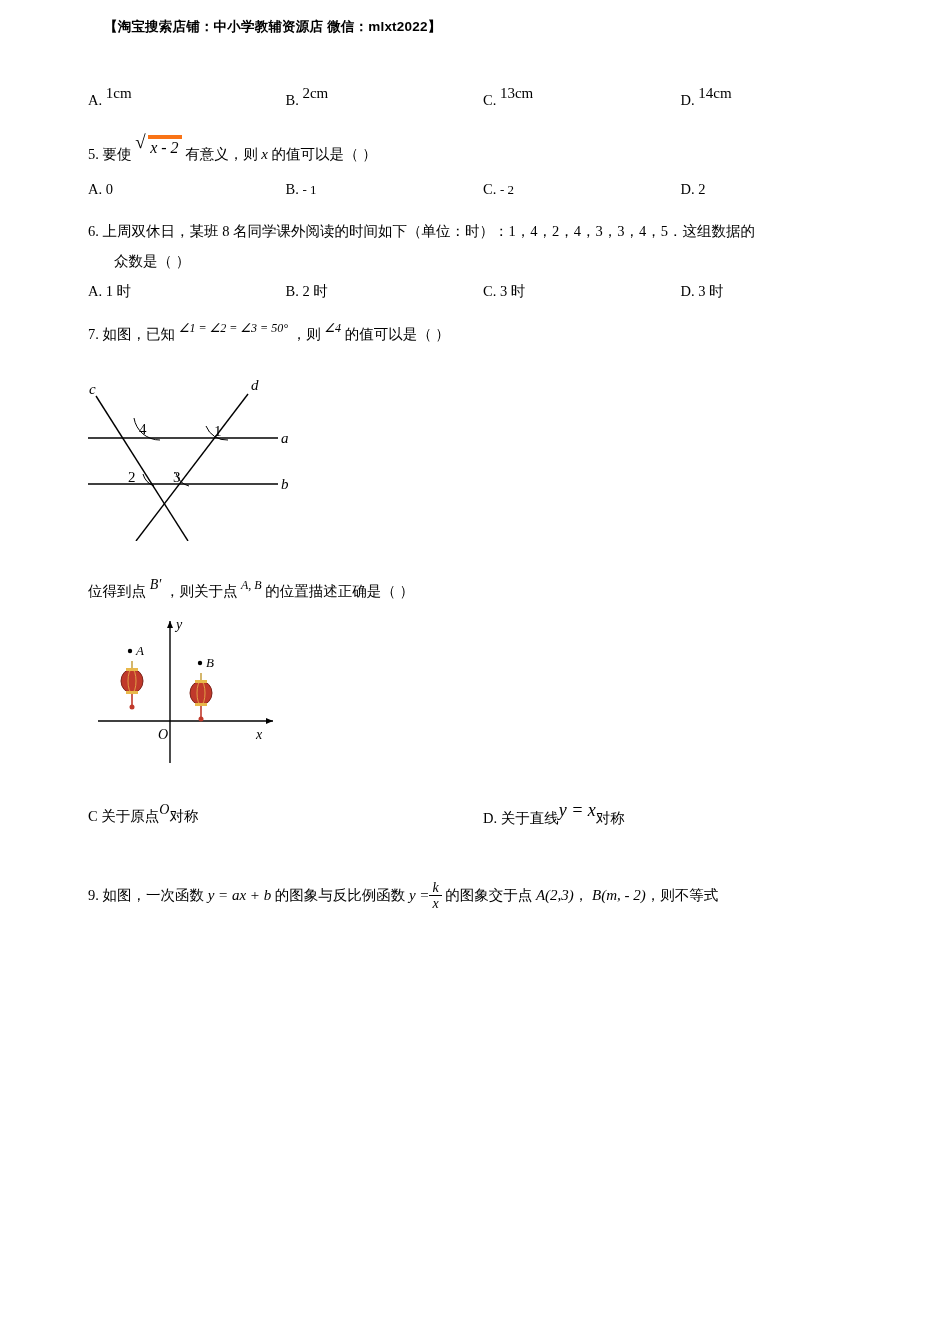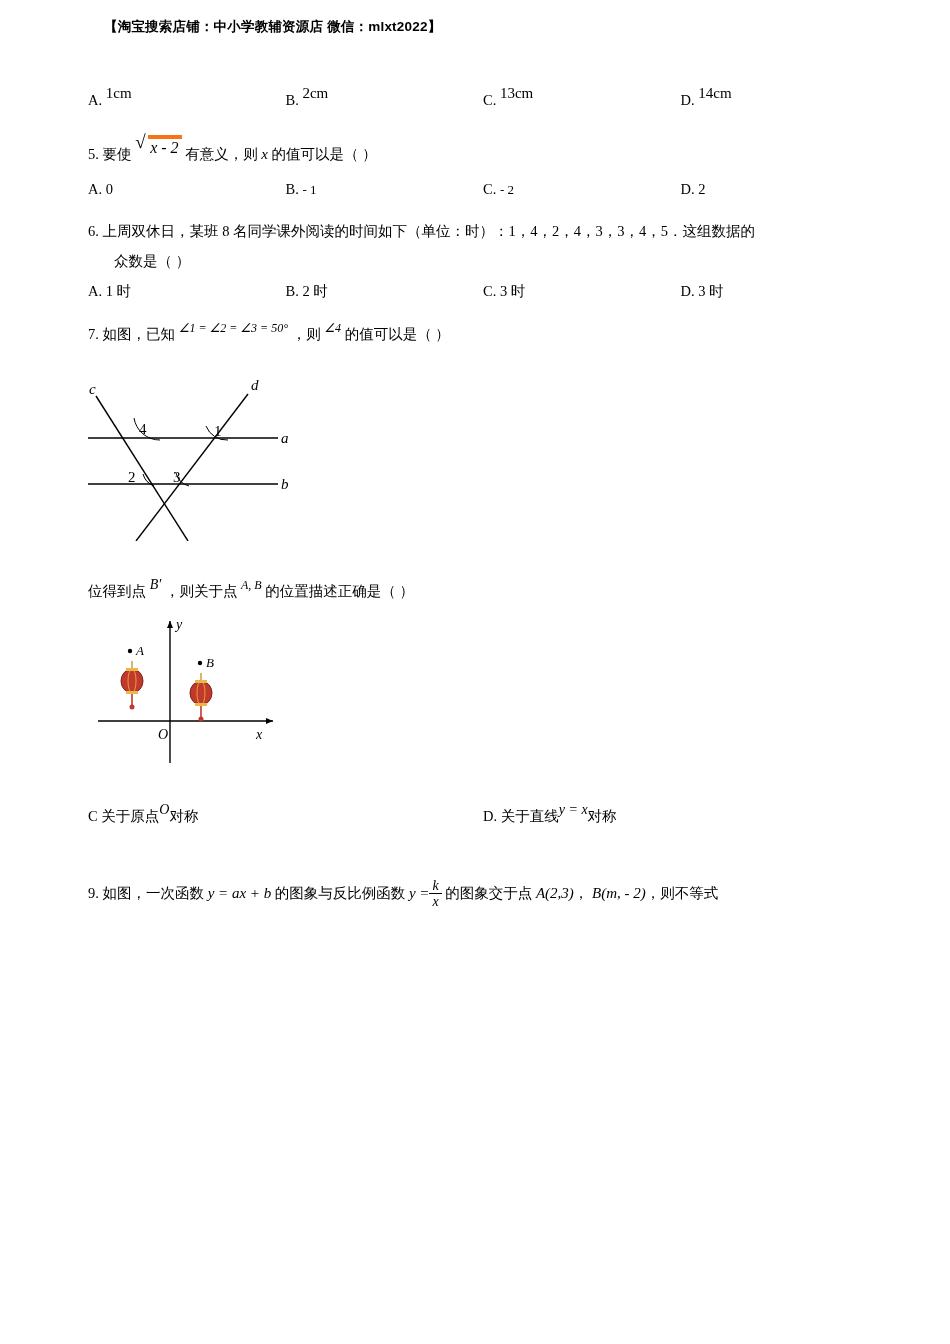--- a/index.html
+++ b/index.html
@@ -312,21 +312,21 @@
         </svg>
       </div>
 
       <div class="opts two" style="margin-top:14px;">
         <div>
           <span>C</span>
           <span>关于原点</span><span class="raise" style="font-size:14px;">O</span><span>对称</span>
         </div>
         <div>
           <span>D.</span>
-          <span>关于直线</span><span class="raise" style="font-size:14px;text-align:right;">y = x</span><span>对称</span>
+          <span>关于直线</span><span class="raise" style="font-size:18px;text-align:right;">y = x</span><span>对称</span>
         </div>
       </div>
     </div>
 
     <div class="q" style="margin-top:52px;">
       <div class="stem">
         <span class="q-num">9.</span>
         <span>如图，一次函数</span>
         <span class="inline-math">y = ax + b</span>
         <span>的图象与反比例函数</span>

